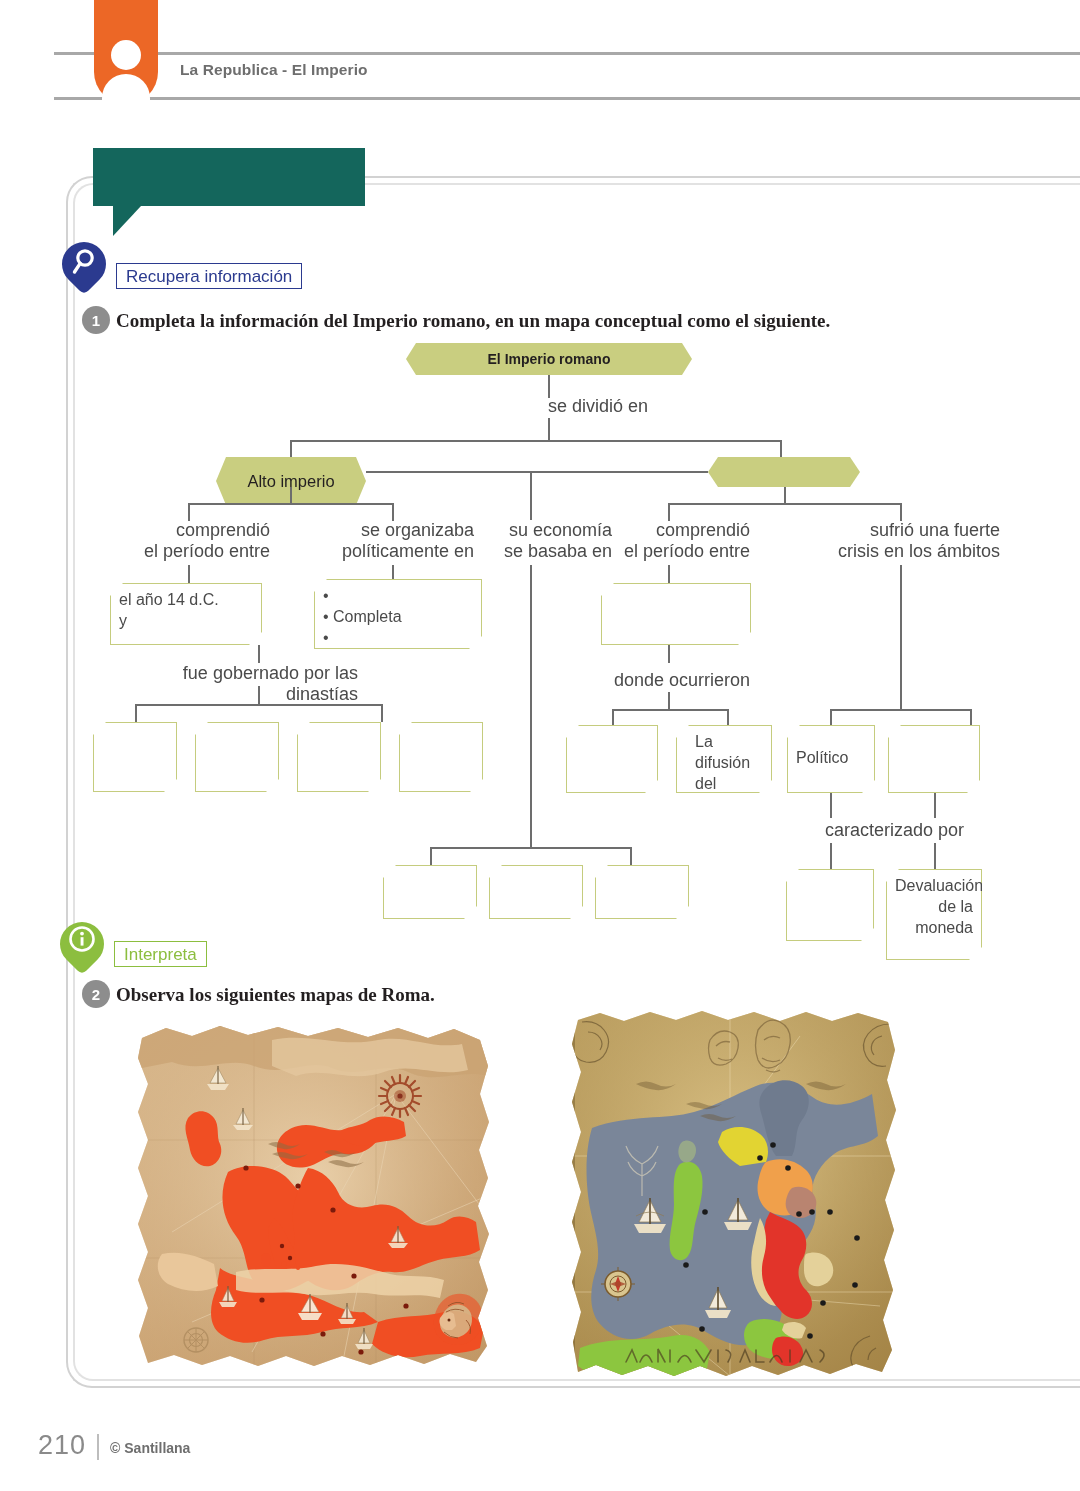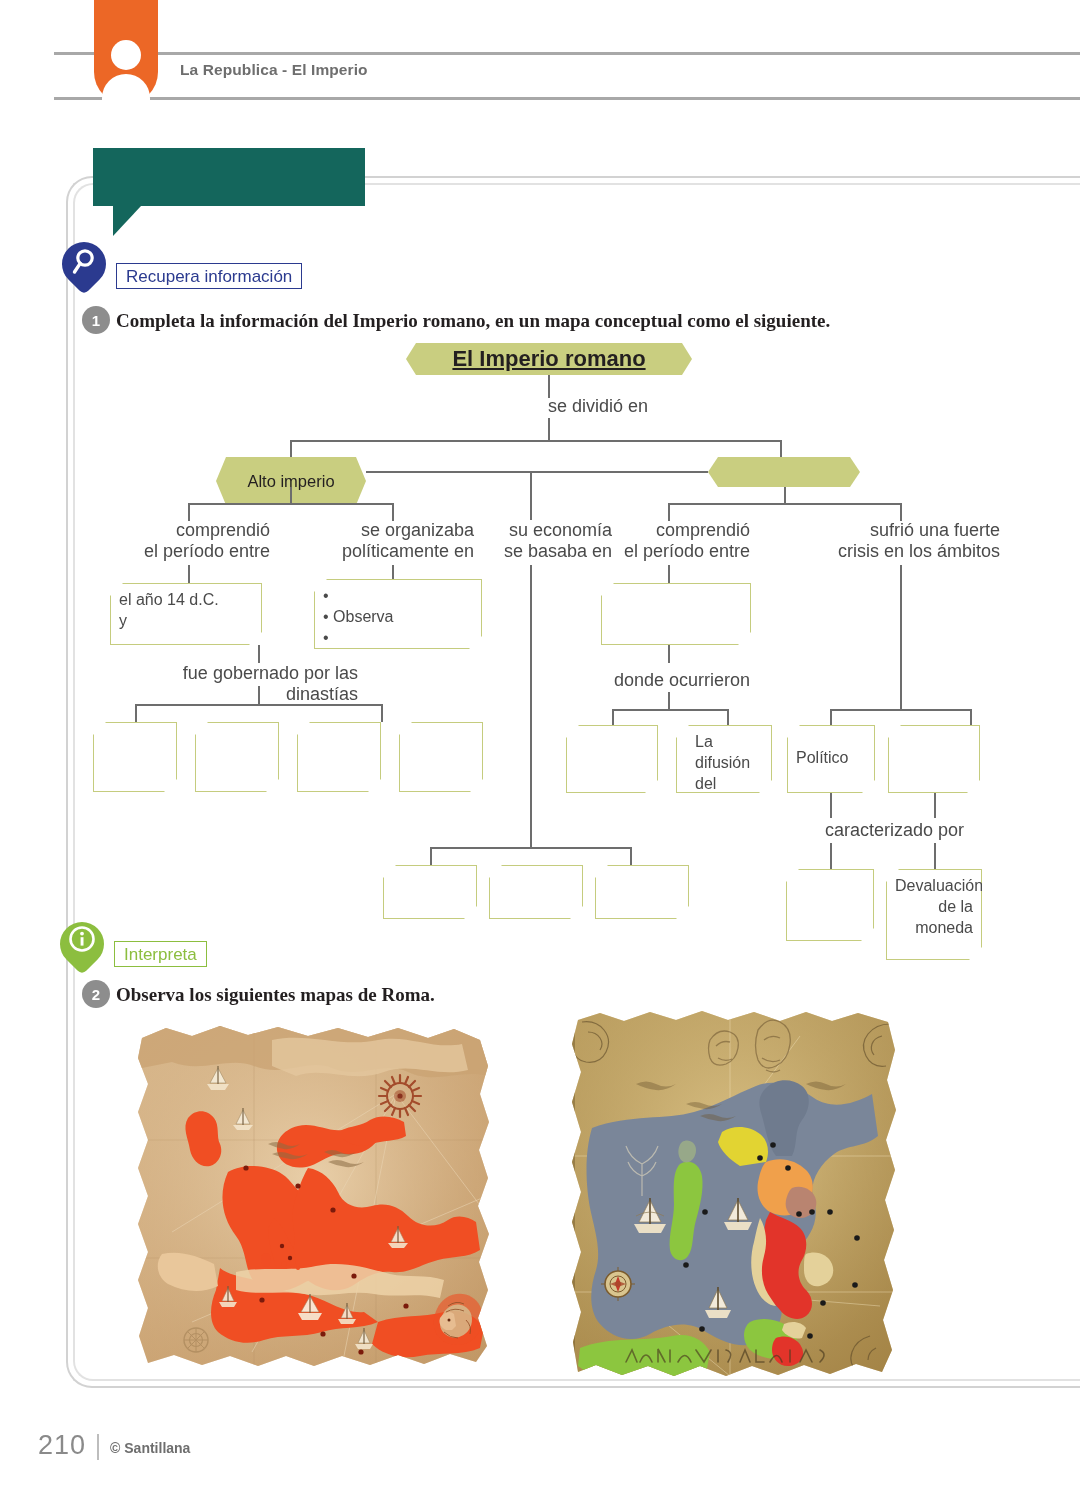--- a/index.html
+++ b/index.html
@@ -113,21 +113,21 @@
   }
 
   
   .cm-pill {
     position:absolute; background:#c9ce80;
     -webkit-clip-path: polygon(10px 0,calc(100% - 10px) 0,100% 50%,calc(100% - 10px) 100%,10px 100%,0 50%);
     clip-path: polygon(10px 0,calc(100% - 10px) 0,100% 50%,calc(100% - 10px) 100%,10px 100%,0 50%);
     display:flex; align-items:center; justify-content:center;
     font-size:16.5px; color:#231f20;
   }
-  .cm-pill.bold { font-weight:bold; font-size:22px;text-decoration:underline; }
+  .cm-pill.bold { font-weight:bold; font-size:14px; }
 
   
   .cm-box {
     position:absolute; background:#ffffff;
     border:1.4px solid #c5cc7e;
     display:block;
     font-size:16px; color:#4a4a4a; line-height:21px;
     padding:5px 8px;
     -webkit-clip-path: polygon(13px 0,100% 0,100% calc(100% - 13px),calc(100% - 13px) 100%,0 100%,0 13px);
     clip-path: polygon(13px 0,100% 0,100% calc(100% - 13px),calc(100% - 13px) 100%,0 100%,0 13px);
@@ -219,21 +219,21 @@
   <div class="cm-line v" style="left:188px; top:235px; height:18px;"></div>
   <div class="cm-line v" style="left:392px; top:235px; height:18px;"></div>
 
   <div class="cm-box" style="left:110px; top:253px; width:152px; height:62px;">
     <span style="white-space:pre-line;">el año 14 d.C.
 y</span>
   </div>
 
   <div class="cm-box" style="left:314px; top:249px; width:168px; height:70px;">
     <span class="bul">•</span>
-    <span class="bul">• Observa</span>
+    <span class="bul">• Completa</span>
     <span class="bul">•</span>
   </div>
 
   <div class="cm-line v" style="left:258px; top:315px; height:18px;"></div>
   <div class="cm-label" style="left:158px; top:333px; width:200px;">fue gobernado por las dinastías</div>
   <div class="cm-line v" style="left:258px; top:356px; height:18px;"></div>
   <div class="cm-line h" style="left:135px; top:374px; width:246px;"></div>
   <div class="cm-line v" style="left:135px; top:374px; height:18px;"></div>
   <div class="cm-line v" style="left:381px; top:374px; height:18px;"></div>
 

